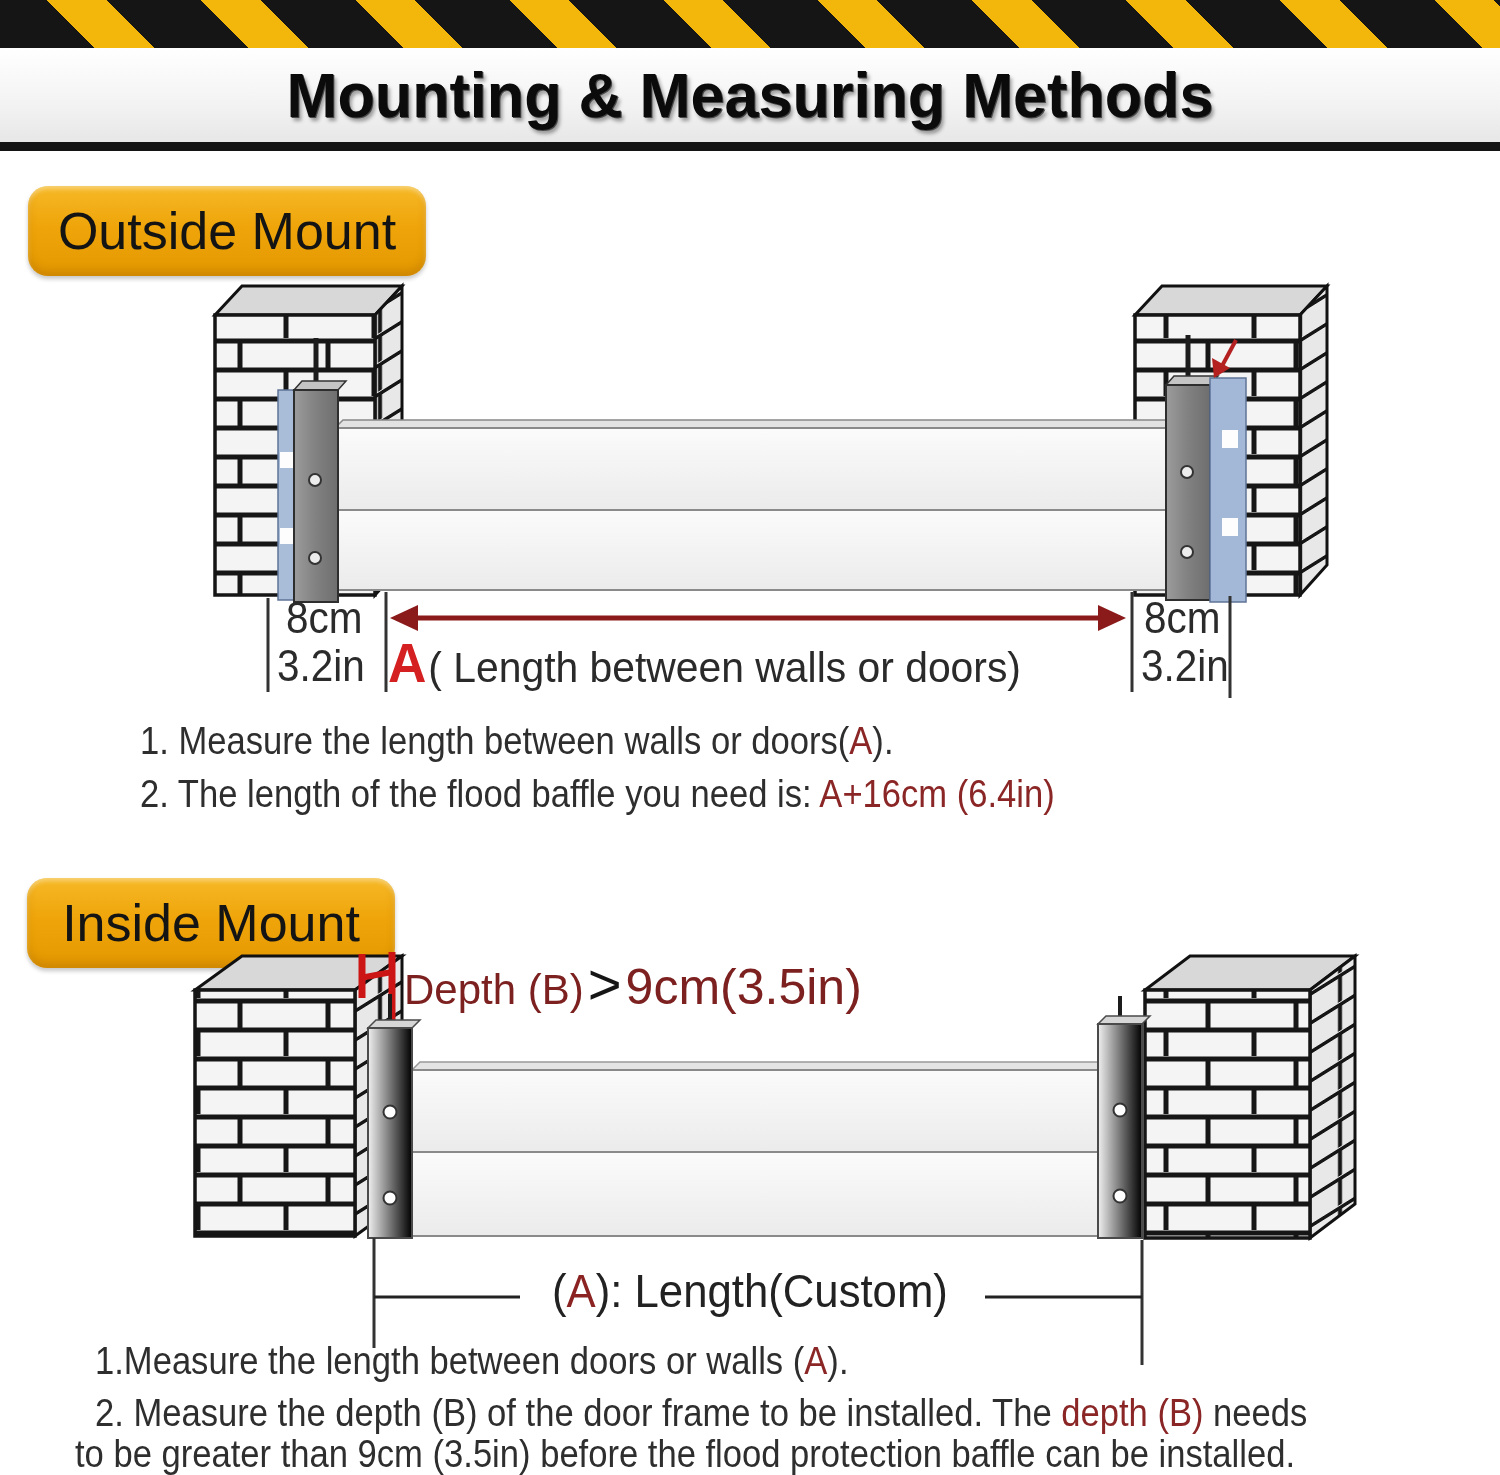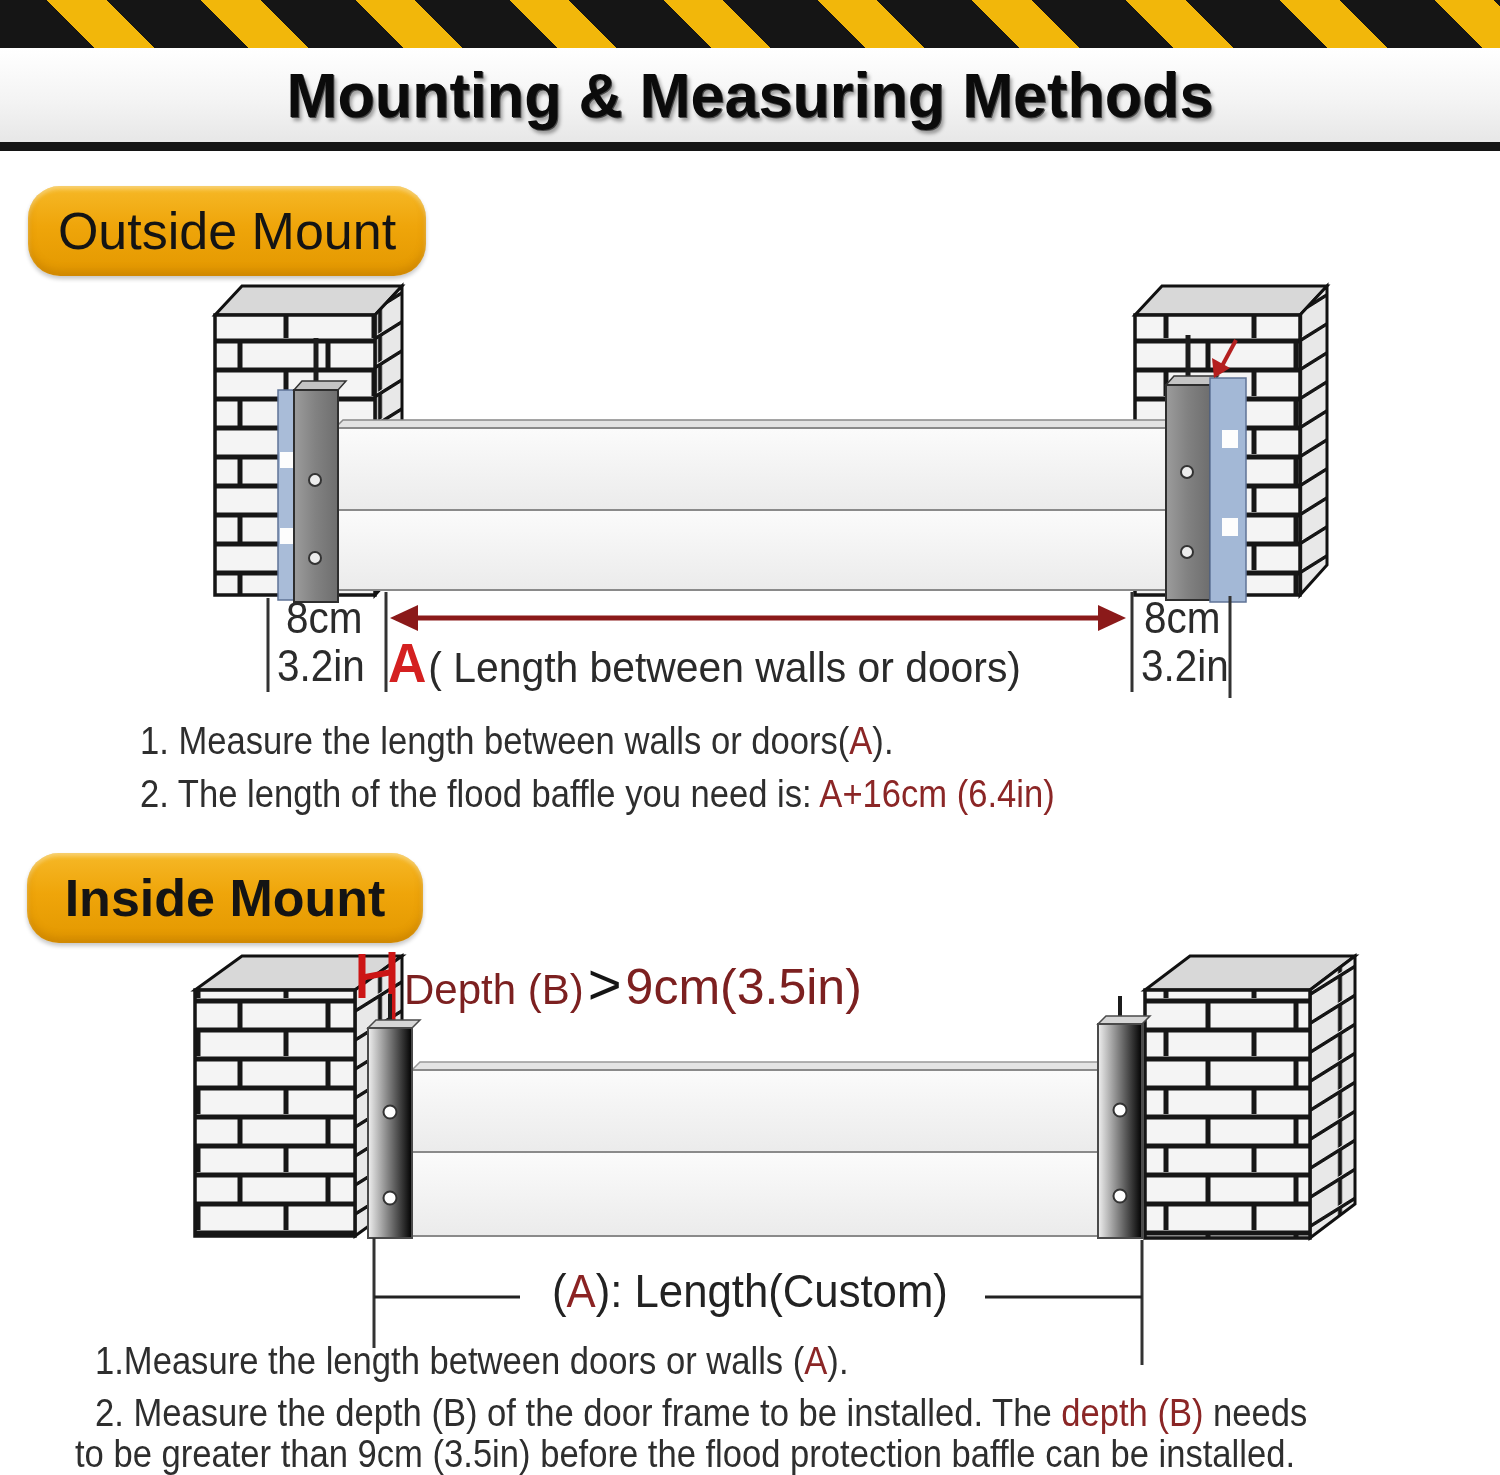--- a/index.html
+++ b/index.html
@@ -11,26 +11,26 @@
     background:repeating-linear-gradient(45deg,#151515 0 67px,#f2b70a 67px 109px);}
   .title-band{left:0;top:48px;width:1500px;height:94px;
     background:linear-gradient(180deg,#ffffff 0%,#f4f4f4 55%,#e7e7e7 100%);}
   .page-title{left:0;top:48px;width:1500px;height:94px;line-height:94px;text-align:center;
     font-size:63px;font-weight:bold;color:#0b0b0b;letter-spacing:0;
     transform:scaleX(.97);transform-origin:center;
     text-shadow:1px 1px 0 #4a4a4a,3px 4px 4px rgba(0,0,0,.35);}
   .title-rule{left:0;top:142px;width:1500px;height:9px;background:#141414;}
 
   
-  .badge{height:90px;border-radius:32px;display:flex;align-items:center;justify-content:center;
+  .badge{height:90px;border-radius:20px;display:flex;align-items:center;justify-content:center;
     background:linear-gradient(180deg,#f6b827 0%,#efa50a 45%,#e39800 100%);
     box-shadow:0 3px 4px rgba(0,0,0,.22), inset 0 -5px 9px rgba(150,85,0,.28), inset 0 3px 4px rgba(255,240,190,.55);
     color:#141414;font-size:52px;}
   .badge-outside{left:28px;top:186px;width:398px;}
-  .badge-inside{left:27px;top:853px;width:396px;font-weight:bold;}
+  .badge-inside{left:27px;top:878px;width:368px;}
 
   svg{display:block;}
 
   
   .meas{position:absolute;color:#2b2b2b;font-size:44px;line-height:1;white-space:nowrap;
     transform:scaleX(.92);transform-origin:left top;}
   .dimlabel{position:absolute;display:flex;align-items:baseline;white-space:nowrap;
     transform:scaleX(.95);transform-origin:left top;}
   .dimlabel .big-a{color:#d42020;font-size:56px;font-weight:bold;margin-right:2px;}
   .dimlabel .rest{color:#2a2a2a;font-size:43px;}

